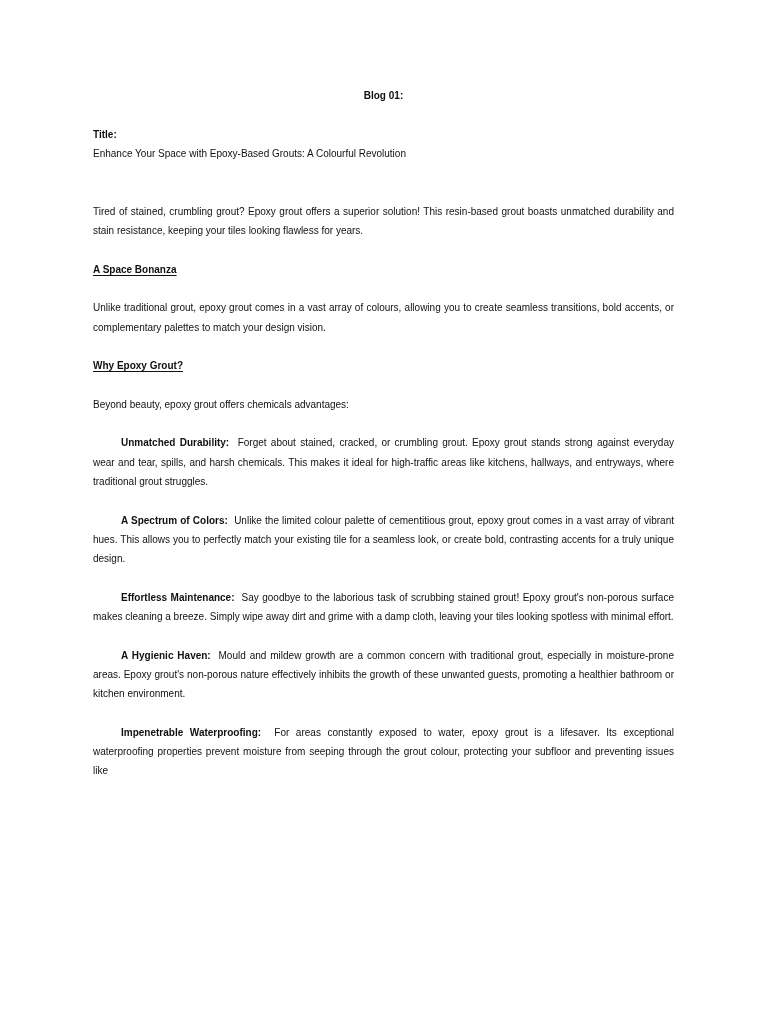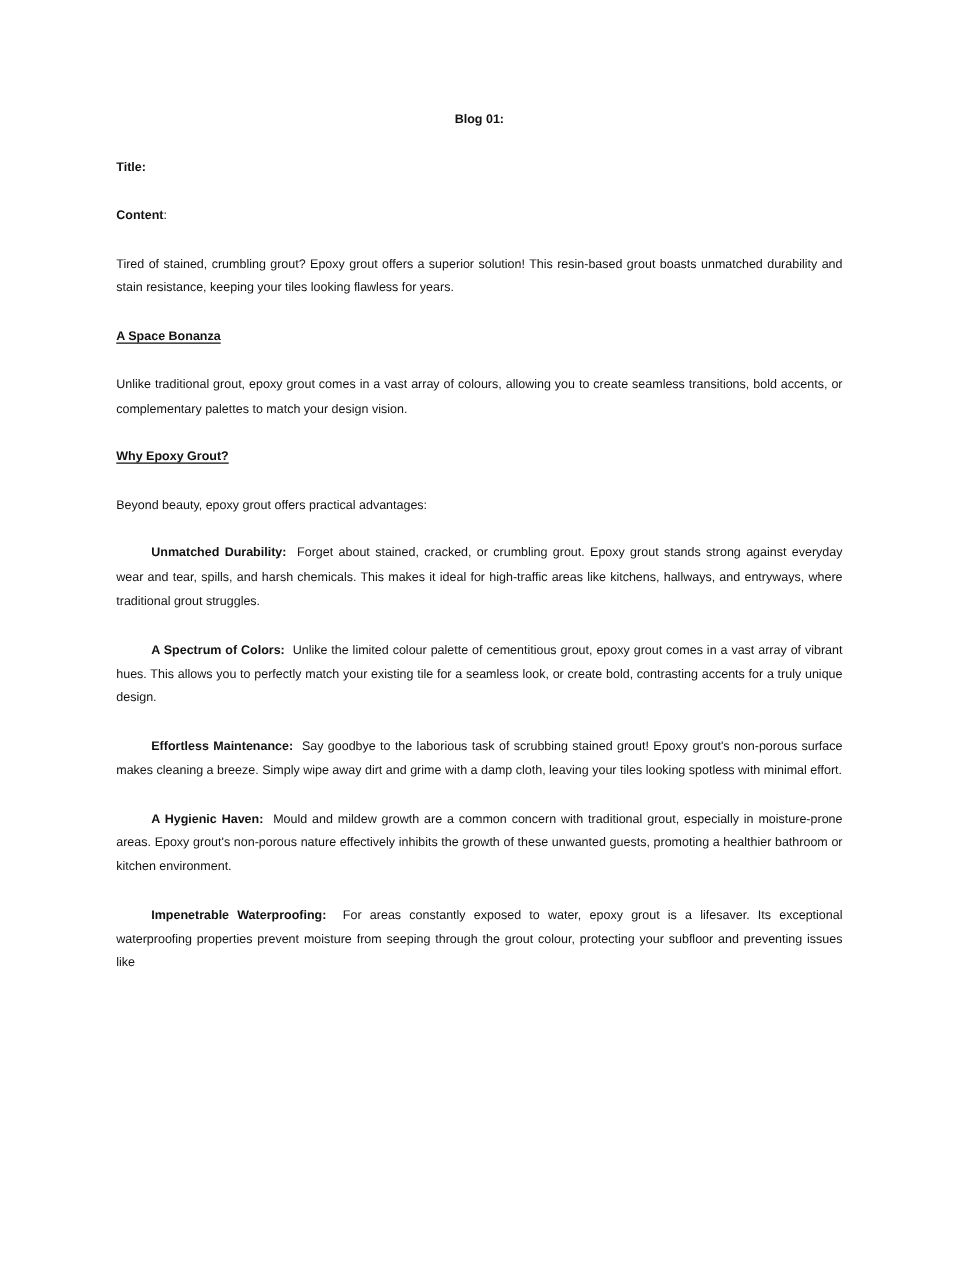--- a/index.html
+++ b/index.html
@@ -57,36 +57,36 @@
       margin-left: 28px;
     }
   </style>
 </head>
 <body>
 
 <div class="page">
   <p class="center-title">Blog 01:</p>
 
   <p class="label">Title:</p>
+  <p class="line">Enhance Your Space with Epoxy-Based Grouts: A Colourful Revolution</p>
   <div class="spacer"></div>
 
-  <p class="line"><b>Content</b><span>:</span></p>
   <div class="spacer"></div>
 
   <p class="para">Tired of stained, crumbling grout? Epoxy grout offers a superior solution! This resin-based grout boasts unmatched durability and stain resistance, keeping your tiles looking flawless for years.</p>
   <div class="spacer"></div>
 
   <p class="heading-u">A Space Bonanza</p>
   <div class="spacer"></div>
   <p class="para">Unlike traditional grout, epoxy grout comes in a vast array of colours, allowing you to create seamless transitions, bold accents, or complementary palettes to match your design vision.</p>
   <div class="spacer"></div>
 
   <p class="heading-u">Why Epoxy Grout?</p>
   <div class="spacer"></div>
-  <p class="para">Beyond beauty, epoxy grout offers practical advantages:</p>
+  <p class="para">Beyond beauty, epoxy grout offers chemicals advantages:</p>
   <div class="spacer"></div>
 
   <p class="para"><span class="lead">Unmatched Durability:</span>&nbsp; <span>Forget about stained, cracked, or crumbling grout. Epoxy grout stands strong against everyday wear and tear, spills, and harsh chemicals. This makes it ideal for high-traffic areas like kitchens, hallways, and entryways, where traditional grout struggles.</span></p>
   <div class="spacer"></div>
 
   <p class="para"><span class="lead">A Spectrum of Colors:</span>&nbsp; <span>Unlike the limited colour palette of cementitious grout, epoxy grout comes in a vast array of vibrant hues.  This allows you to perfectly match your existing tile for a seamless look, or create bold, contrasting accents for a truly unique design.</span></p>
   <div class="spacer"></div>
 
   <p class="para"><span class="lead">Effortless Maintenance:</span>&nbsp; <span>Say goodbye to the laborious task of scrubbing stained grout!  Epoxy grout's non-porous surface makes cleaning a breeze. Simply wipe away dirt and grime with a damp cloth, leaving your tiles looking spotless with minimal effort.</span></p>
   <div class="spacer"></div>

